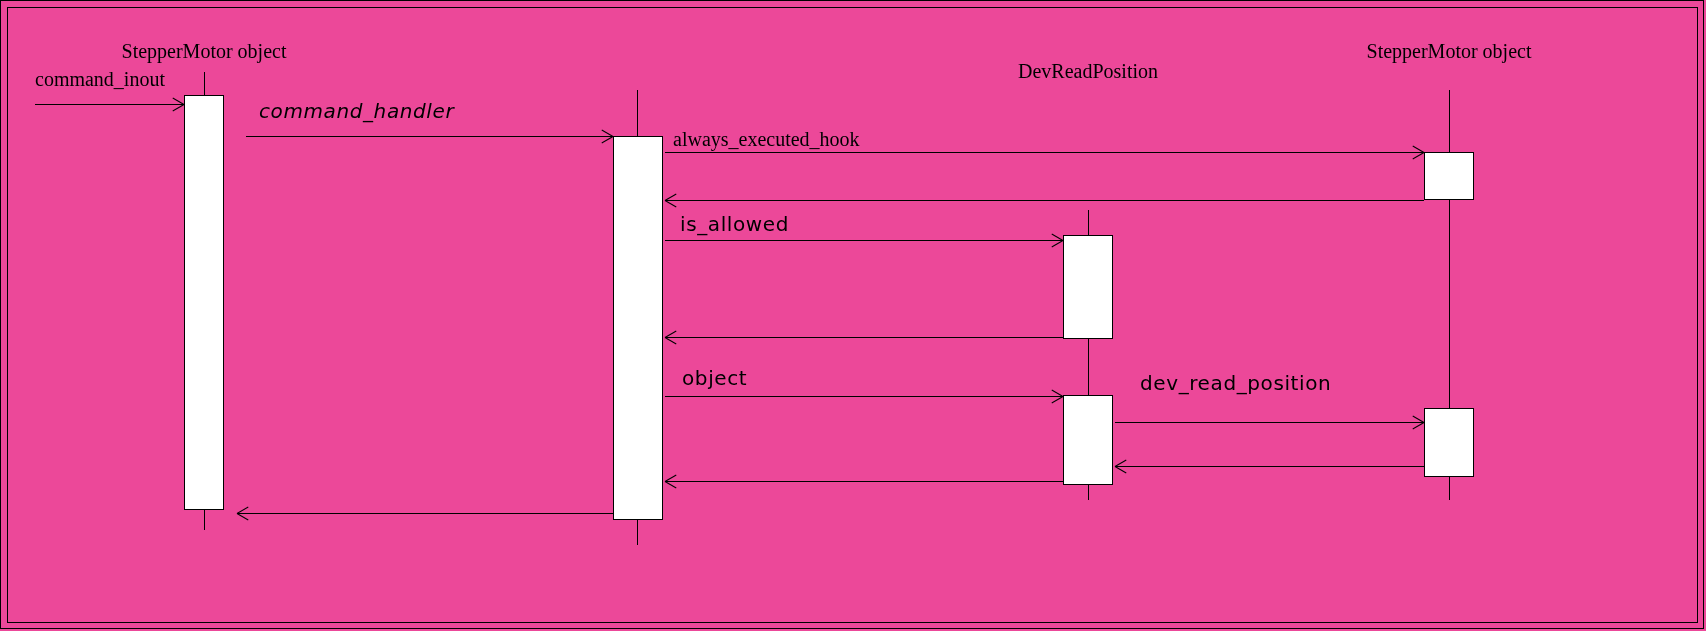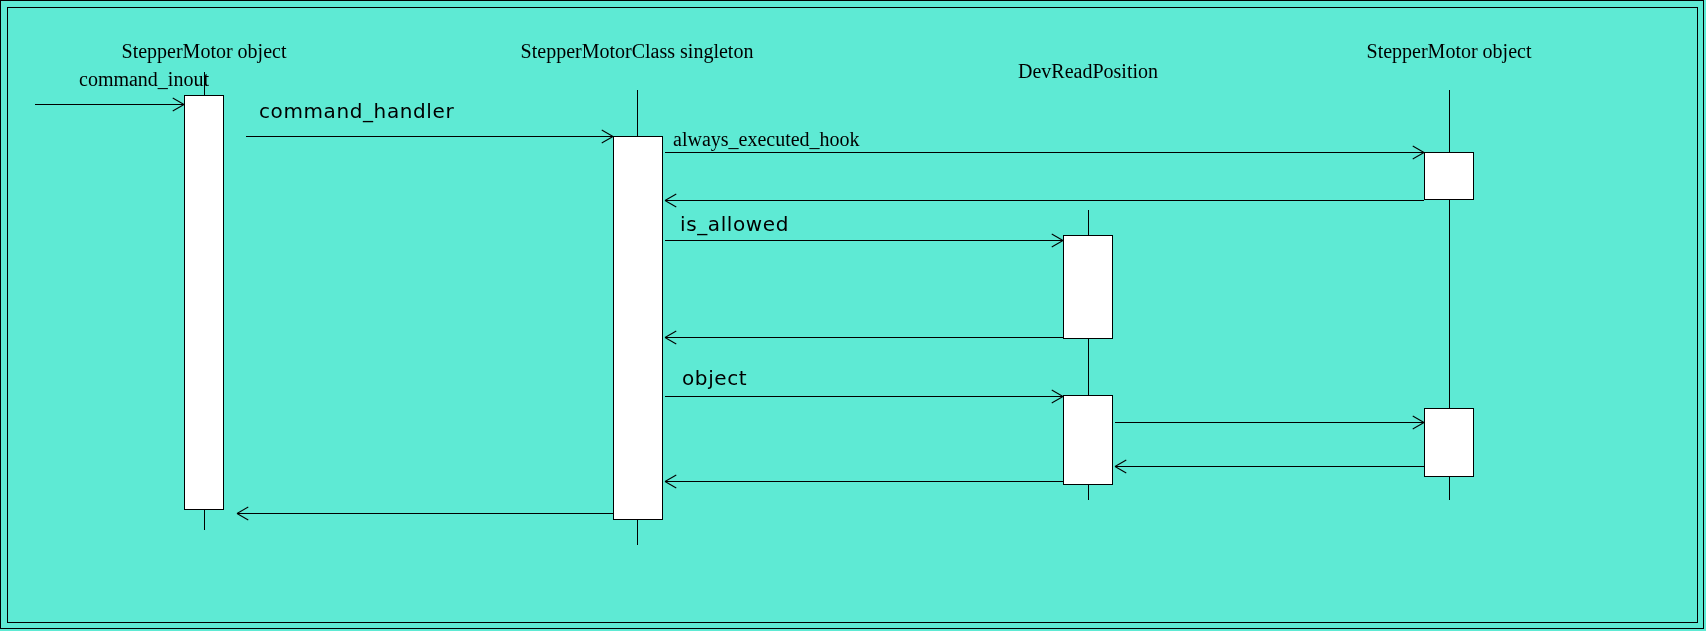--- a/index.html
+++ b/index.html
@@ -4,21 +4,21 @@
 <style>
   html, body {
     margin: 0;
     padding: 0;
     background: #ffffff;
   }
   #canvas {
     position: relative;
     width: 1706px;
     height: 631px;
-    background: #5eead4;
+    background: #ec4899;
     font-family: "Liberation Serif", "DejaVu Serif", serif;
     overflow: hidden;
   }
   
   .frame-outer {
     position: absolute;
     left: 0px;
     top: 0px;
     width: 1704px;
     height: 629px;
@@ -99,44 +99,43 @@
 </style>
 </head>
 <body>
 
 <div id="canvas">
 
   <div class="frame-outer"></div>
   <div class="frame-inner"></div>
 
   <div class="head-label" style="left:204px; top:40px;">StepperMotor object</div>
-  <div class="head-label" style="left:637px; top:40px;">StepperMotorClass singleton</div>
   <div class="head-label" style="left:1088px; top:40px;margin-top:20px;">DevReadPosition</div>
   <div class="head-label" style="left:1449px; top:40px;">StepperMotor object</div>
 
   <div class="lifeline" style="left:204px;  top:72px;  height:458px;"></div>
   <div class="lifeline" style="left:637px;  top:90px;  height:455px;"></div>
   <div class="lifeline" style="left:1088px; top:210px; height:290px;"></div>
   <div class="lifeline" style="left:1449px; top:90px;  height:410px;"></div>
 
   <div class="activation" style="left:184px;  top:95px;  width:40px;  height:415px;"></div>
   <div class="activation" style="left:613px;  top:136px; width:50px;  height:384px;"></div>
   <div class="activation" style="left:1063px; top:235px; width:50px;  height:104px;"></div>
   <div class="activation" style="left:1063px; top:395px; width:50px;  height:90px;"></div>
   <div class="activation" style="left:1424px; top:152px; width:50px;  height:48px;"></div>
   <div class="activation" style="left:1424px; top:408px; width:50px;  height:69px;"></div>
 
-  <div class="msg-label serif" style="left:35px; top:68px;margin-left:44px;">command_inout</div>
+  <div class="msg-label serif" style="left:35px; top:68px;">command_inout</div>
   <div class="msg-line" style="left:35px; top:104px; width:149px;"></div>
   <div class="arrowhead arrow-right" style="left:184px; top:104px;">
       <i class="a"></i>
       <i class="b"></i>
     </div>
 
-  <div class="msg-label mono" style="left:259px; top:99px;">command_handler</div>
+  <div class="msg-label mono" style="left:259px; top:99px;font-style:italic;">command_handler</div>
   <div class="msg-line" style="left:246px; top:136px; width:367px;"></div>
   <div class="arrowhead arrow-right" style="left:613px; top:136px;">
       <i class="a"></i>
       <i class="b"></i>
     </div>
 
   <div class="msg-label serif" style="left:673px; top:128px;text-align:right;">always_executed_hook</div>
   <div class="msg-line" style="left:665px; top:152px; width:759px;"></div>
   <div class="arrowhead arrow-right" style="left:1424px; top:152px;">
       <i class="a"></i>
@@ -162,20 +161,21 @@
       <i class="b"></i>
     </div>
 
   <div class="msg-label mono" style="left:682px; top:366px;">object</div>
   <div class="msg-line" style="left:665px; top:396px; width:398px;"></div>
   <div class="arrowhead arrow-right" style="left:1063px; top:396px;">
       <i class="a"></i>
       <i class="b"></i>
     </div>
 
+  <div class="msg-label mono" style="left:1140px; top:371px;">dev_read_position</div>
   <div class="msg-line" style="left:1115px; top:422px; width:309px;"></div>
   <div class="arrowhead arrow-right" style="left:1424px; top:422px;">
       <i class="a"></i>
       <i class="b"></i>
     </div>
 
   <div class="msg-line" style="left:1115px; top:466px; width:309px;"></div>
   <div class="arrowhead arrow-left" style="left:1115px; top:466px;">
       <i class="a"></i>
       <i class="b"></i>

